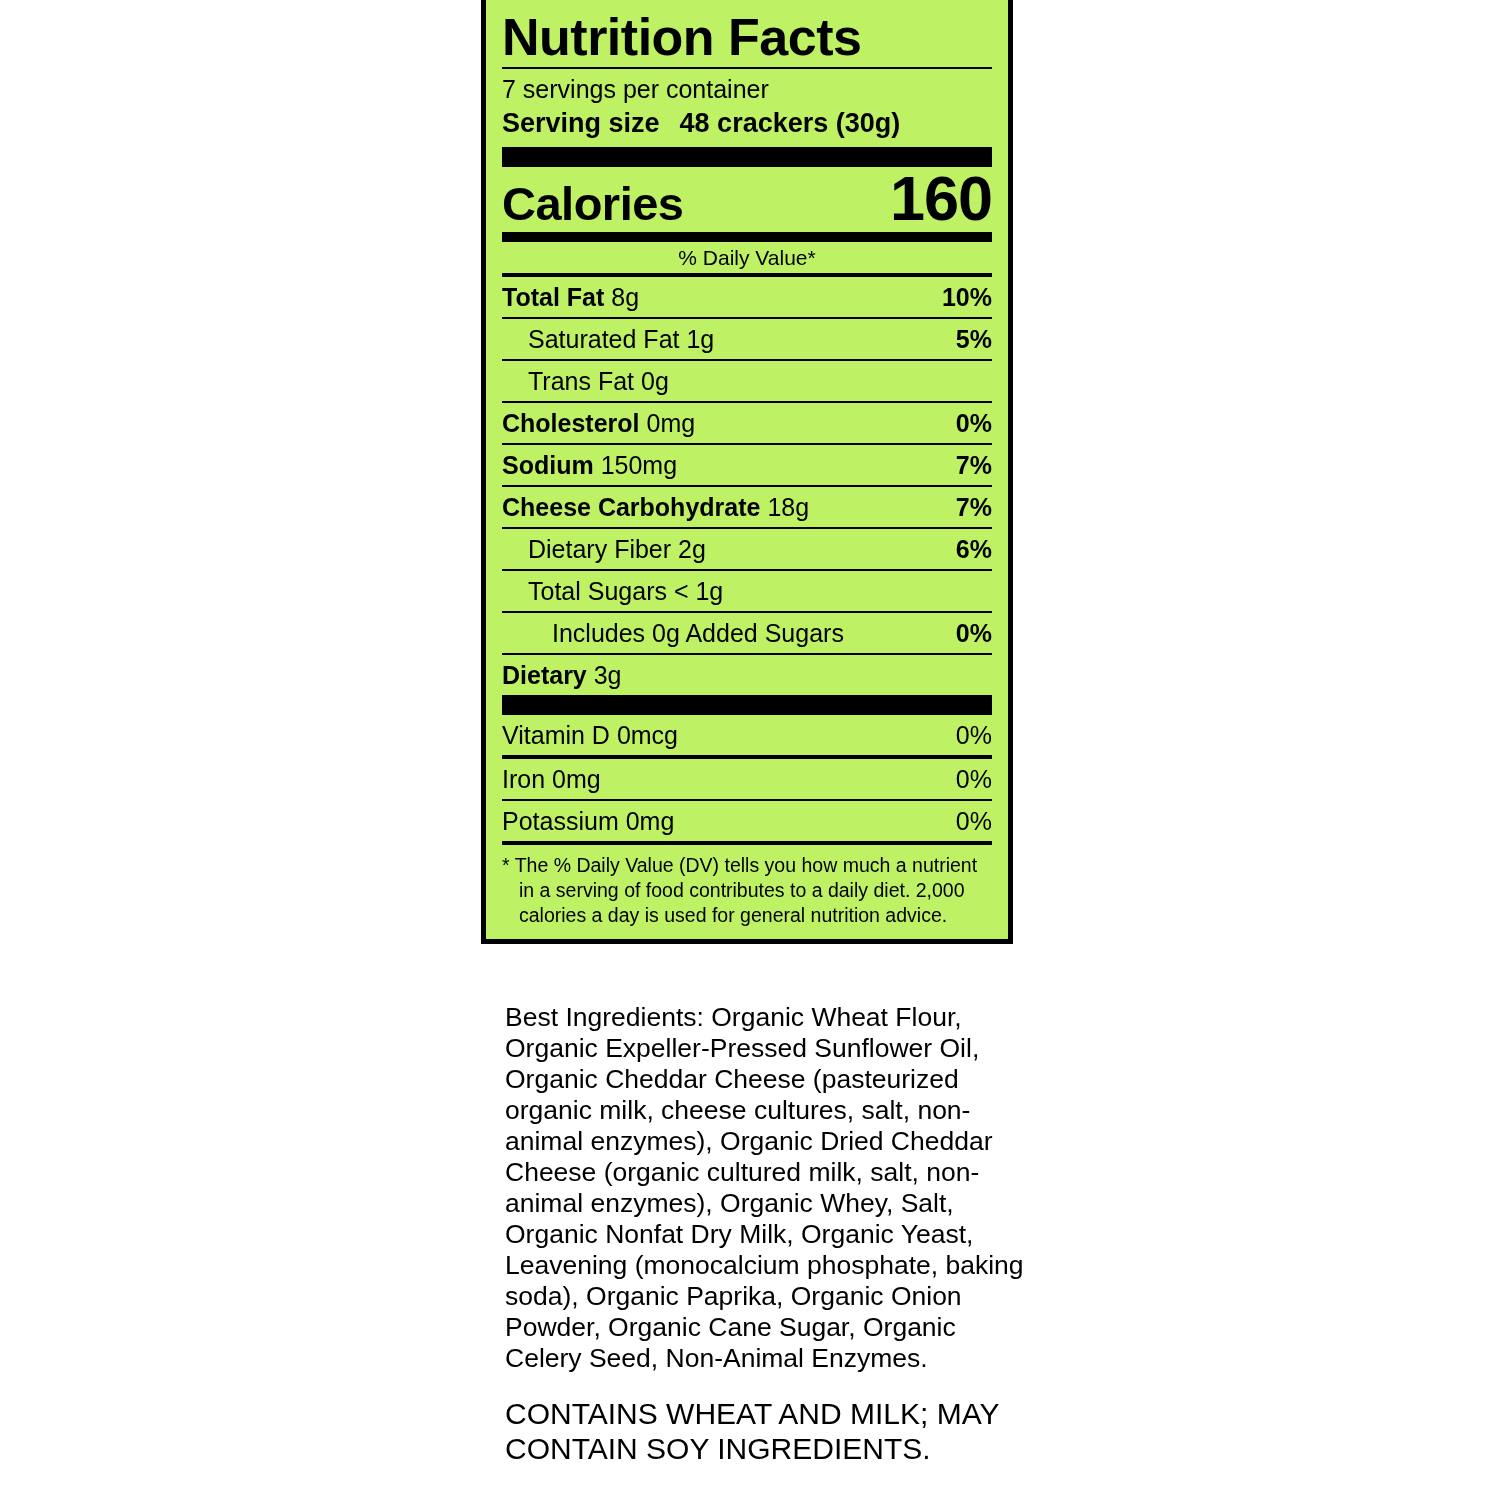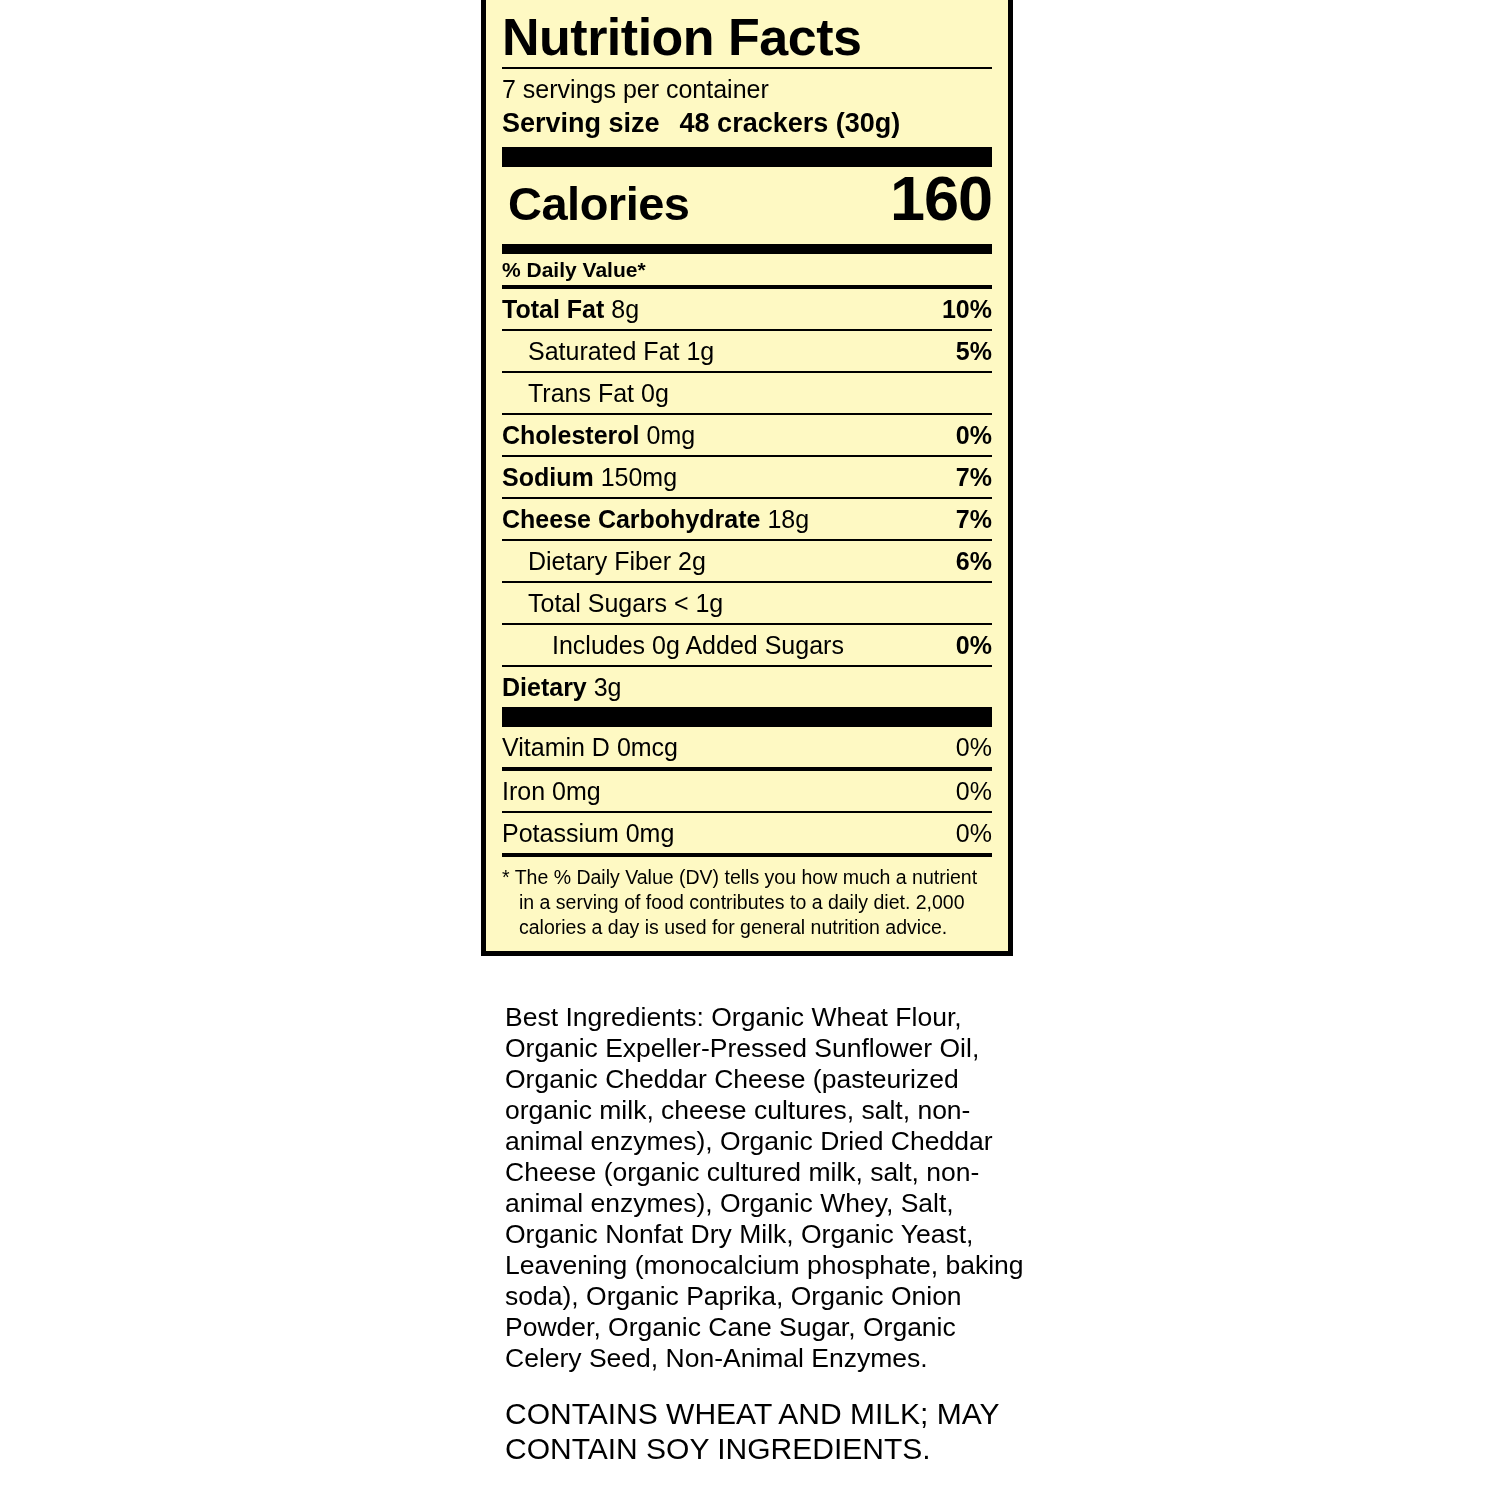--- a/index.html
+++ b/index.html
@@ -24,21 +24,21 @@
   
   .nf-panel {
     position: absolute;
     left: 481px;
     top: 0px;
     width: 532px;
     box-sizing: border-box;
     border: 5px solid #000;
     border-top: none;
     padding: 0 0 0 0;
-    background: #fef9c3;
+    background: #bef264;
   }
   .nf-inner {
     padding: 8px 16px 10px 16px;
   }
 
   .nf-title {
     font-weight: bold;
     font-size: 52px;
     letter-spacing: -0.5px;
     line-height: 1.05;
@@ -68,40 +68,39 @@
   .nf-amount {
     font-size: 19px;
     font-weight: bold;
     padding-top: 6px;
     line-height: 1.1;
   }
   .nf-cal-row {
     display: flex;
     align-items: baseline;
     justify-content: space-between;
-    padding-bottom: 14px;
-    margin-left: 6px;
+    padding-bottom: 2px;
   }
   .nf-cal-label {
     font-size: 47px;
     font-weight: bold;
     letter-spacing: -0.5px;
     line-height: 1.0;
   }
   .nf-cal-value {
     font-size: 63px;
     font-weight: bold;
     letter-spacing: -1px;
     line-height: 1.0;
   }
 
   .dv-head {
-    text-align: left;
+    text-align: center;
     font-size: 21px;
-    font-weight: bold;
+    font-weight: normal;
     padding: 4px 0 3px 0;
   }
 
   .nf-row {
     display: flex;
     justify-content: space-between;
     align-items: baseline;
     font-size: 25px;
     padding: 5px 0 5px 0;
     line-height: 1.2;

